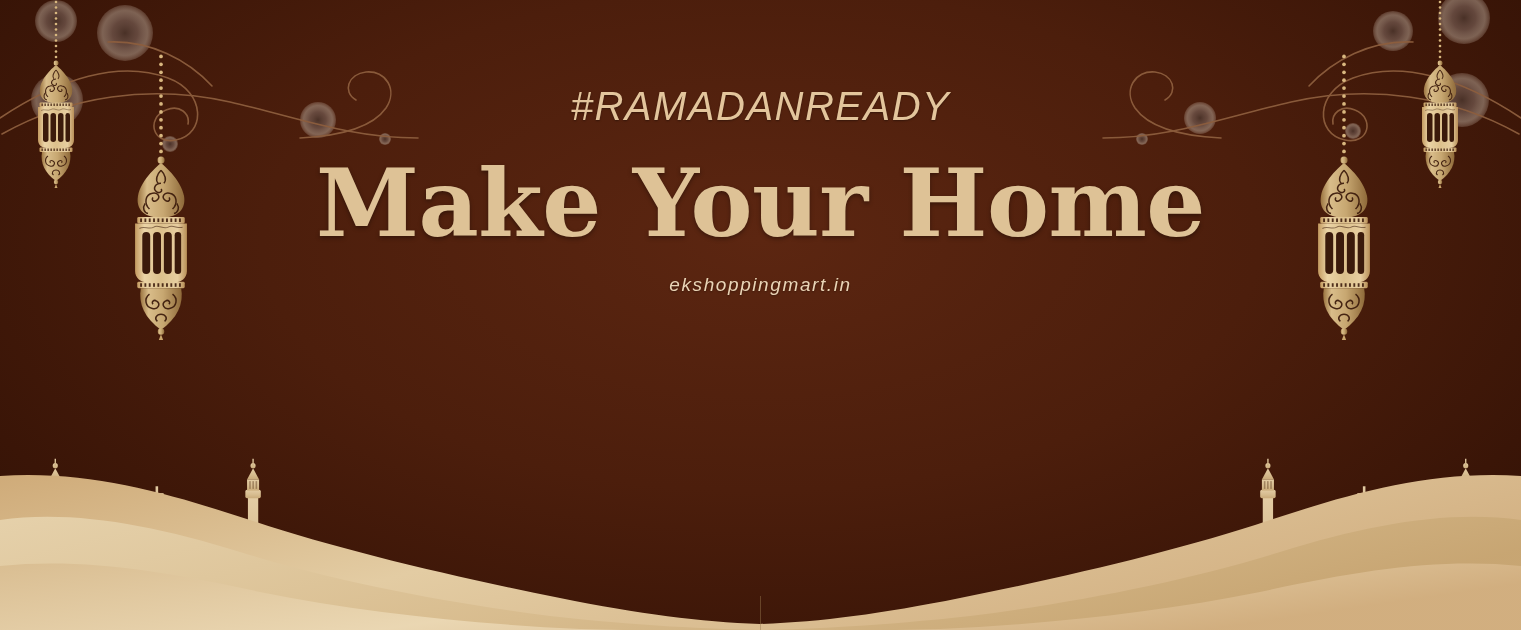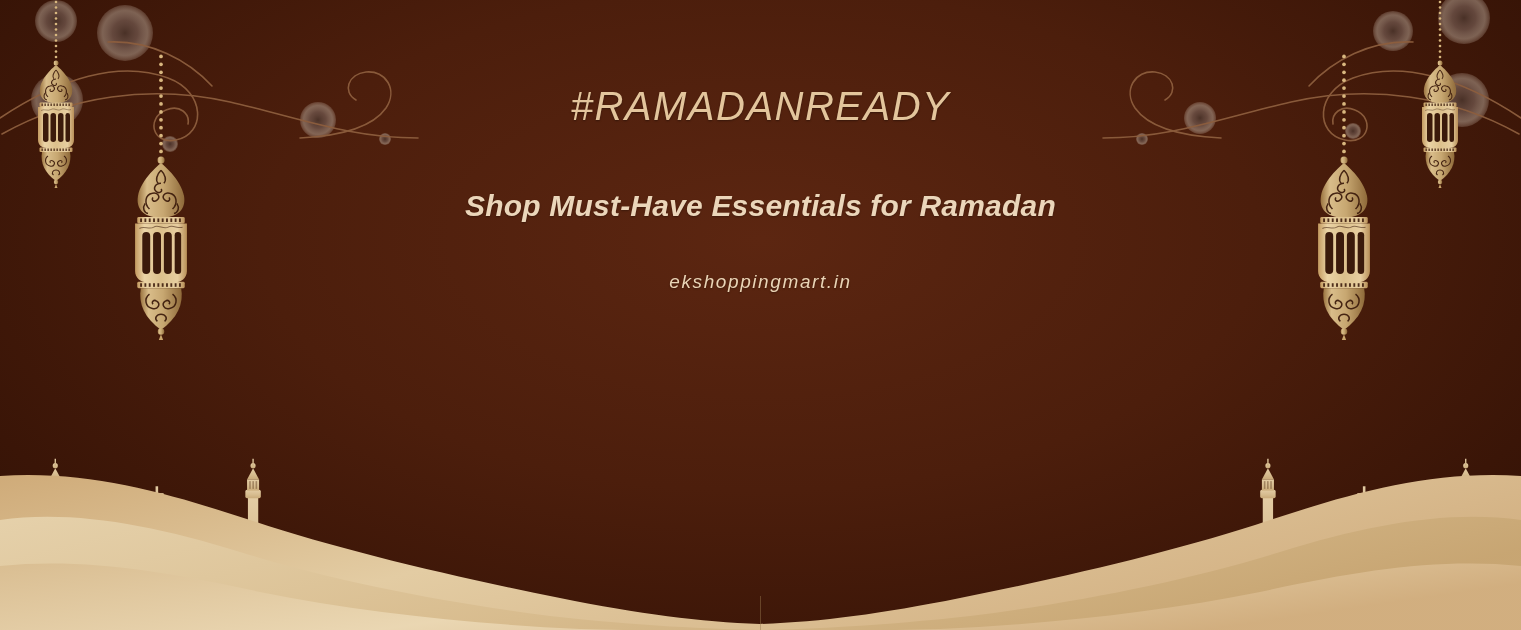--- a/index.html
+++ b/index.html
@@ -12,21 +12,21 @@
     position:relative;width:1521px;height:630px;overflow:hidden;
     background:
       radial-gradient(ellipse 78% 95% at 50% 38%, #5C2611 0%, #4C1E0C 42%, #3A1507 72%, #280E04 100%);
   }
   .svglayer{position:absolute;left:0;top:0;}
 
   
   #text-block{
     position:absolute;left:0;top:0;width:1521px;height:476px;
     display:flex;flex-direction:column;align-items:center;
-    z-index:40;pointer-events:none;gap:24px;
+    z-index:40;pointer-events:none;
   }
   #hashtag{
     margin-top:84px;
     font-family:"Liberation Sans",sans-serif;
     font-style:italic;font-weight:400;
     font-size:40px;letter-spacing:1.5px;
     color:#E3C59C;
     text-shadow:0 1px 2px rgba(0,0,0,.35);
   }
   .headline{
@@ -302,17 +302,17 @@
 
     <path d="M0,566 C80,558 160,570 260,592 C360,612 470,624 580,629 C650,631 720,631 760,630
              C800,631 870,631 940,629 C1050,624 1160,612 1260,592 C1360,570 1440,558 1521,566
              L1521,630 L0,630 Z" fill="url(#dune3)" opacity="0.95"></path>
 
     <line x1="760.5" y1="596" x2="760.5" y2="630" stroke="#9A7A50" stroke-width="1" opacity="0.45"></line>
   </svg>
 
   <div id="text-block">
     <div id="hashtag">#RAMADANREADY</div>
-    <div id="tagline">Shop Must-Have Essentials for Ramadan</div>
+    <div id="headline-1" class="headline">Make Your Home</div>
     <div id="website">ekshoppingmart.in</div>
   </div>
 
 </div>
 
 </body></html>

